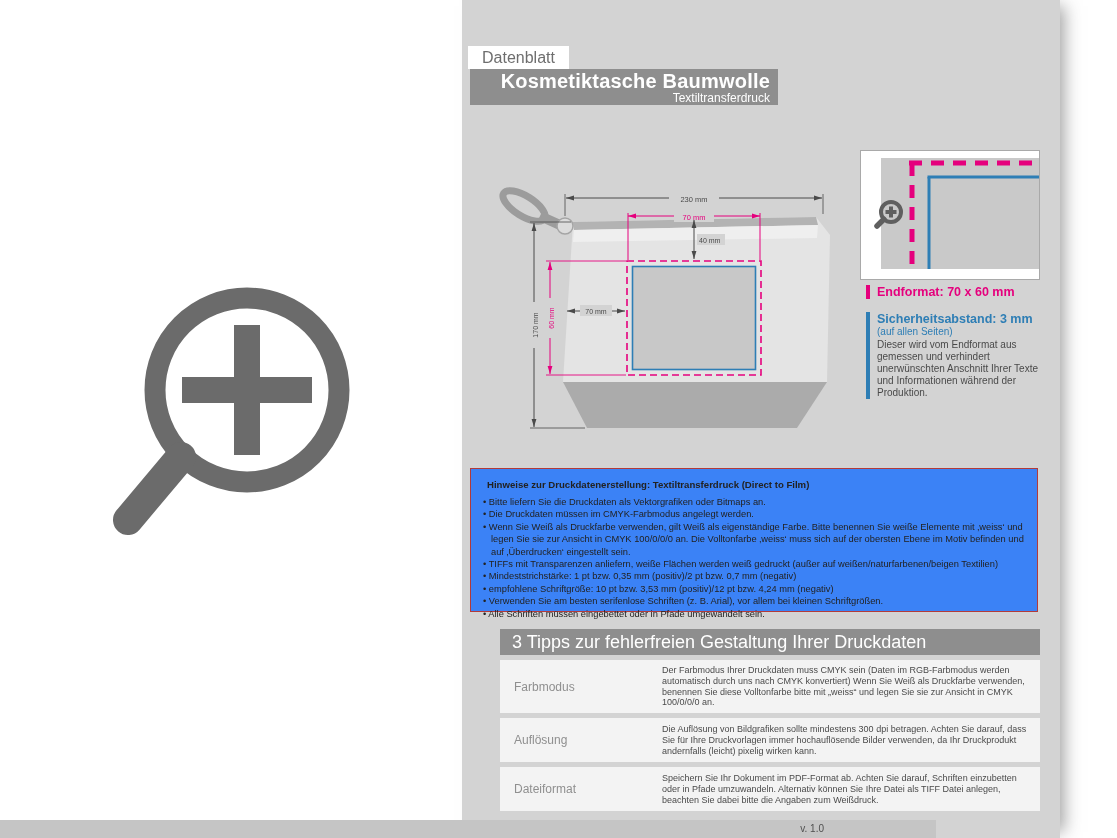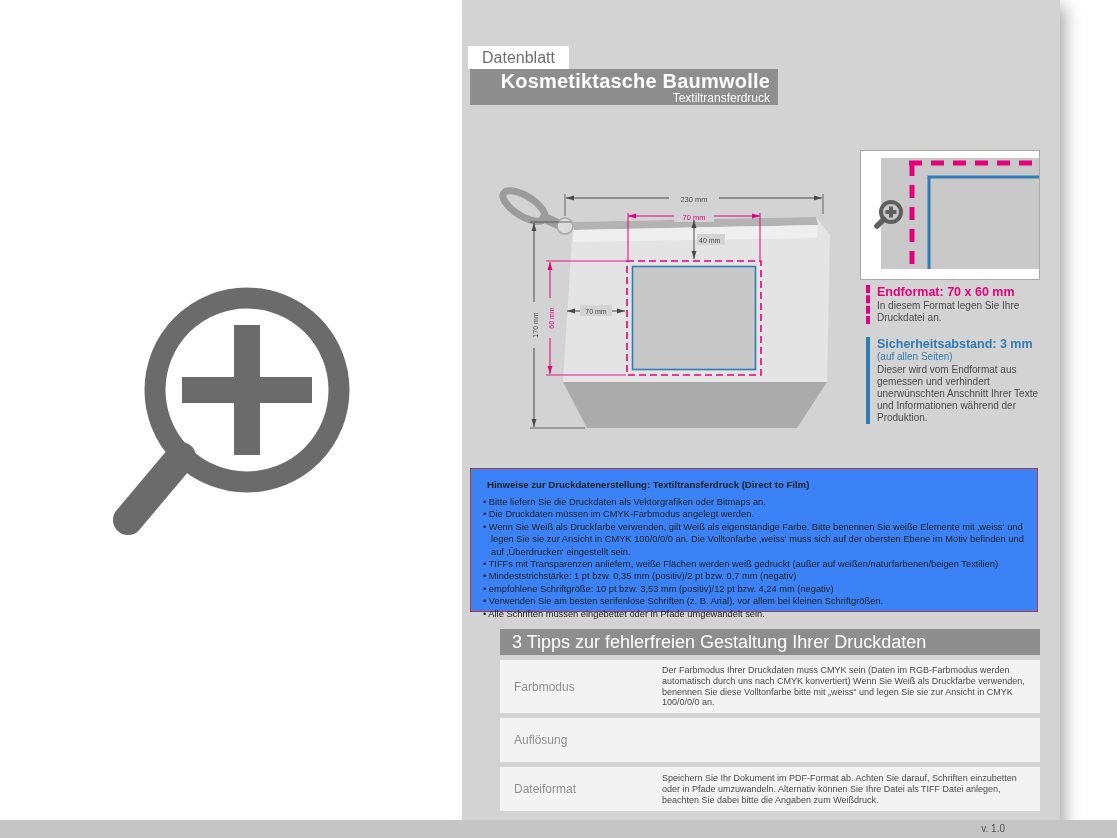--- a/index.html
+++ b/index.html
@@ -1,20 +1,20 @@
 <!DOCTYPE html>
 <html><head>
 <meta charset="utf-8">
 <style>
   html,body{margin:0;padding:0;}
   .page{position:relative;width:1117px;height:838px;background:#ffffff;overflow:hidden;
         font-family:"Liberation Sans",sans-serif;}
   .panel{position:absolute;left:462px;top:0;width:598px;height:838px;background:#d3d3d3;
          box-shadow:10px 0 16px -6px rgba(70,70,70,0.5);}
-  .footer-bar{position:absolute;left:0;top:820px;width:1117px;height:18px;background:#c5c5c5;z-index:6;}
+  .footer-bar{position:absolute;left:0;top:820px;width:936px;height:18px;background:#c5c5c5;z-index:6;}
   .version{position:absolute;right:112px;top:3px;font-size:10px;color:#4f4f4f;}
   .eyebrow{position:absolute;left:468px;top:46px;height:23px;line-height:23px;padding:0 14px;
            background:#ffffff;color:#6e6e6e;font-size:16px;z-index:3;}
   .titlebar{position:absolute;left:470px;top:69px;width:308px;height:36px;background:#8e8e8e;
             color:#ffffff;text-align:right;box-sizing:border-box;padding:2px 8px 0 0;z-index:2;}
   .titlebar .t1{font-size:20px;line-height:21px;font-weight:600;letter-spacing:.2px;}
   .titlebar .t2{font-size:12px;line-height:12px;}
   .abs{position:absolute;}
   .detail-box{position:absolute;left:860px;top:150px;width:180px;height:130px;background:#ffffff;
               border:1px solid #a9a9a9;box-sizing:border-box;overflow:hidden;}
@@ -136,21 +136,20 @@
         <line x1="22.8" y1="68.2" x2="16" y2="75" stroke="#5f5f5f" stroke-width="5.5" stroke-linecap="round"></line>
         <rect x="24.5" y="59" width="11" height="4" fill="#5f5f5f"></rect>
         <rect x="28" y="55.5" width="4" height="11" fill="#5f5f5f"></rect>
       </g>
     </svg>
   </div>
 
   <div class="format-info">
     <div class="fi-block fi-endformat">
       <div class="fi-title">Endformat: 70 x 60 mm</div>
-      <div class="fi-text">In diesem Format legen Sie Ihre Druckdatei an.</div>
     </div>
     <div class="fi-block fi-safety">
       <div class="fi-title">Sicherheitsabstand: 3 mm</div>
       <div class="fi-sub">(auf allen Seiten)</div>
       <div class="fi-text">Dieser wird vom Endformat aus gemessen und verhindert unerwünschten Anschnitt Ihrer Texte und Informationen während der Produktion.</div>
     </div>
   </div>
 
   <div class="hints-box">
     <div class="hints-title">Hinweise zur Druckdatenerstellung: Textiltransferdruck (Direct to Film)</div>
@@ -167,20 +166,21 @@
   </div>
 
   <div class="tips">
     <div class="tips-header">3 Tipps zur fehlerfreien Gestaltung Ihrer Druckdaten</div>
     <div class="tip-row">
       <div class="tip-label">Farbmodus</div>
       <div class="tip-text">Der Farbmodus Ihrer Druckdaten muss CMYK sein (Daten im RGB-Farbmodus werden automatisch durch uns nach CMYK konvertiert) Wenn Sie Weiß als Druckfarbe verwenden, benennen Sie diese Volltonfarbe bitte mit „weiss“ und legen Sie sie zur Ansicht in CMYK 100/0/0/0 an.</div>
     </div>
     <div class="tip-row">
       <div class="tip-label">Auflösung</div>
+      <div class="tip-text">Die Auflösung von Bildgrafiken sollte mindestens 300 dpi betragen. Achten Sie darauf, dass Sie für Ihre Druckvorlagen immer hochauflösende Bilder verwenden, da Ihr Druckprodukt andernfalls (leicht) pixelig wirken kann.</div>
     </div>
     <div class="tip-row">
       <div class="tip-label">Dateiformat</div>
       <div class="tip-text">Speichern Sie Ihr Dokument im PDF-Format ab. Achten Sie darauf, Schriften einzubetten oder in Pfade umzuwandeln. Alternativ können Sie Ihre Datei als TIFF Datei anlegen, beachten Sie dabei bitte die Angaben zum Weißdruck.</div>
     </div>
   </div>
 
   <div class="footer-bar">
     <div class="version">v. 1.0</div>
   </div>

